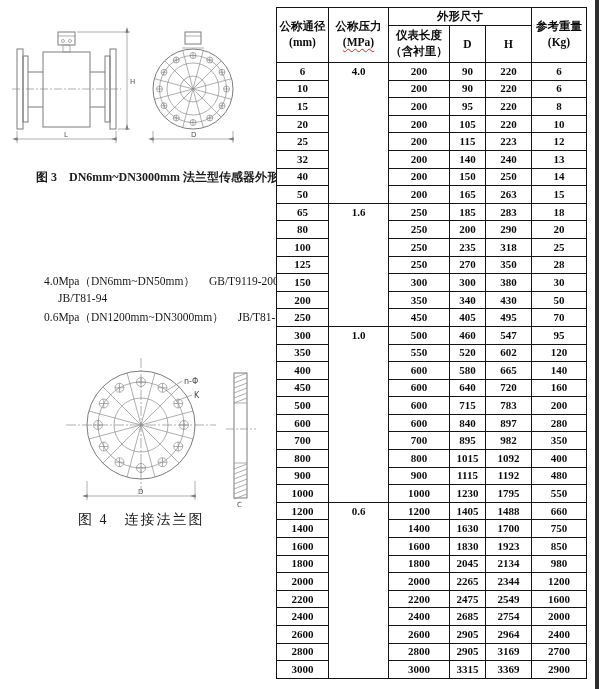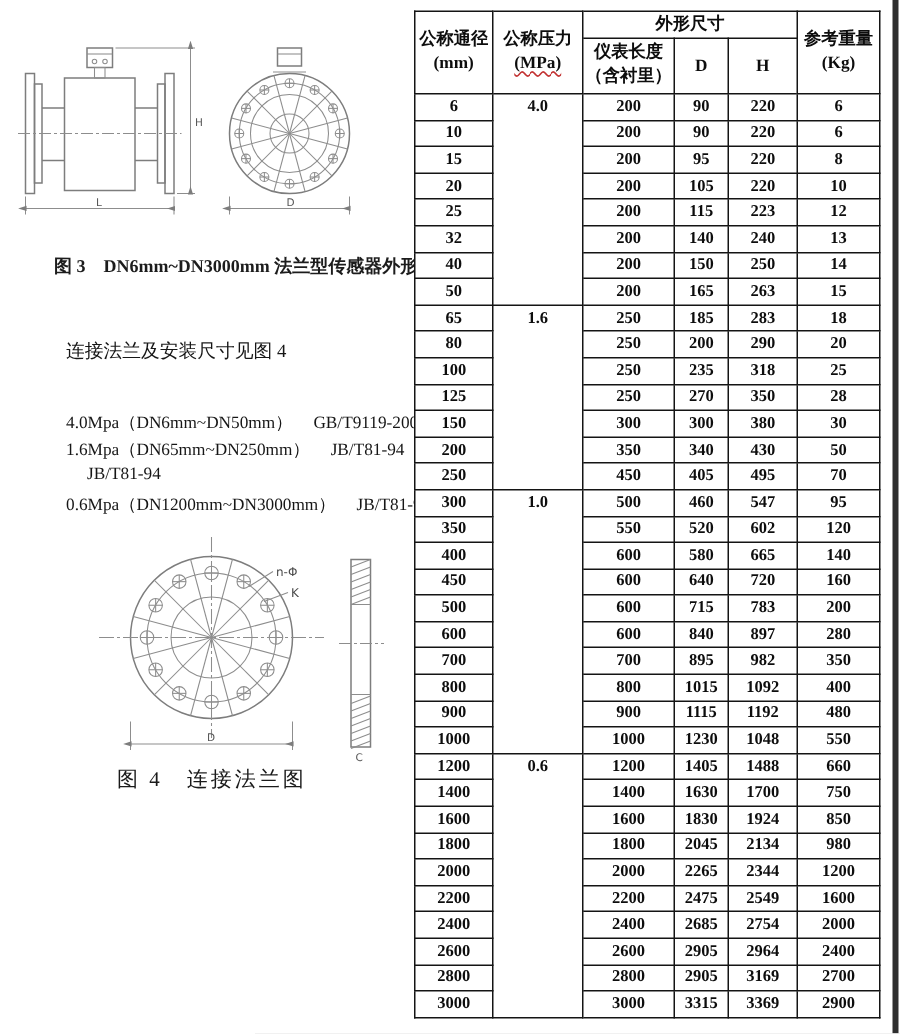--- a/index.html
+++ b/index.html
@@ -164,29 +164,24 @@
     <line class="draw-thin" x1="174" y1="44" x2="196" y2="44"></line>
 
     <line class="draw-thin" x1="145" y1="127" x2="145" y2="139"></line>
     <line class="draw-thin" x1="225" y1="127" x2="225" y2="139"></line>
     <line class="draw-thin" x1="145" y1="135" x2="225" y2="135" marker-start="url(#ar)" marker-end="url(#ar)"></line>
     <text class="dim-text" x="183" y="133">D</text>
   </svg>
 
   <div class="fig3-caption">图 3　DN6mm~DN3000mm 法兰型传感器外形图</div>
 
-  <div class="flange-line1">连接法兰及安装尺寸见图 4</div>
   <div class="standards">
       <div class="std-row">
         <span>4.0Mpa（DN6mm~DN50mm）</span>
         <span class="std-code">GB/T9119-2000</span>
-      </div>
-      <div class="std-row">
-        <span>1.6Mpa（DN65mm~DN250mm）</span>
-        <span class="std-code">JB/T81-94</span>
       </div>
       <div class="std-row">
         <span class="std-code">JB/T81-94</span>
       </div>
       <div class="std-row">
         <span>0.6Mpa（DN1200mm~DN3000mm）</span>
         <span class="std-code">JB/T81-94</span>
       </div>
     </div>
 
@@ -493,21 +488,21 @@
             <td>900</td>
             <td>900</td>
             <td>1115</td>
             <td>1192</td>
             <td>480</td>
           </tr>
           <tr>
             <td>1000</td>
             <td>1000</td>
             <td>1230</td>
-            <td>1048</td>
+            <td>1795</td>
             <td>550</td>
           </tr>
           <tr>
             <td>1200</td>
             <td rowspan="10" class="pcell">0.6</td>
             <td>1200</td>
             <td>1405</td>
             <td>1488</td>
             <td>660</td>
           </tr>
@@ -515,21 +510,21 @@
             <td>1400</td>
             <td>1400</td>
             <td>1630</td>
             <td>1700</td>
             <td>750</td>
           </tr>
           <tr>
             <td>1600</td>
             <td>1600</td>
             <td>1830</td>
-            <td>1924</td>
+            <td>1923</td>
             <td>850</td>
           </tr>
           <tr>
             <td>1800</td>
             <td>1800</td>
             <td>2045</td>
             <td>2134</td>
             <td>980</td>
           </tr>
           <tr>

